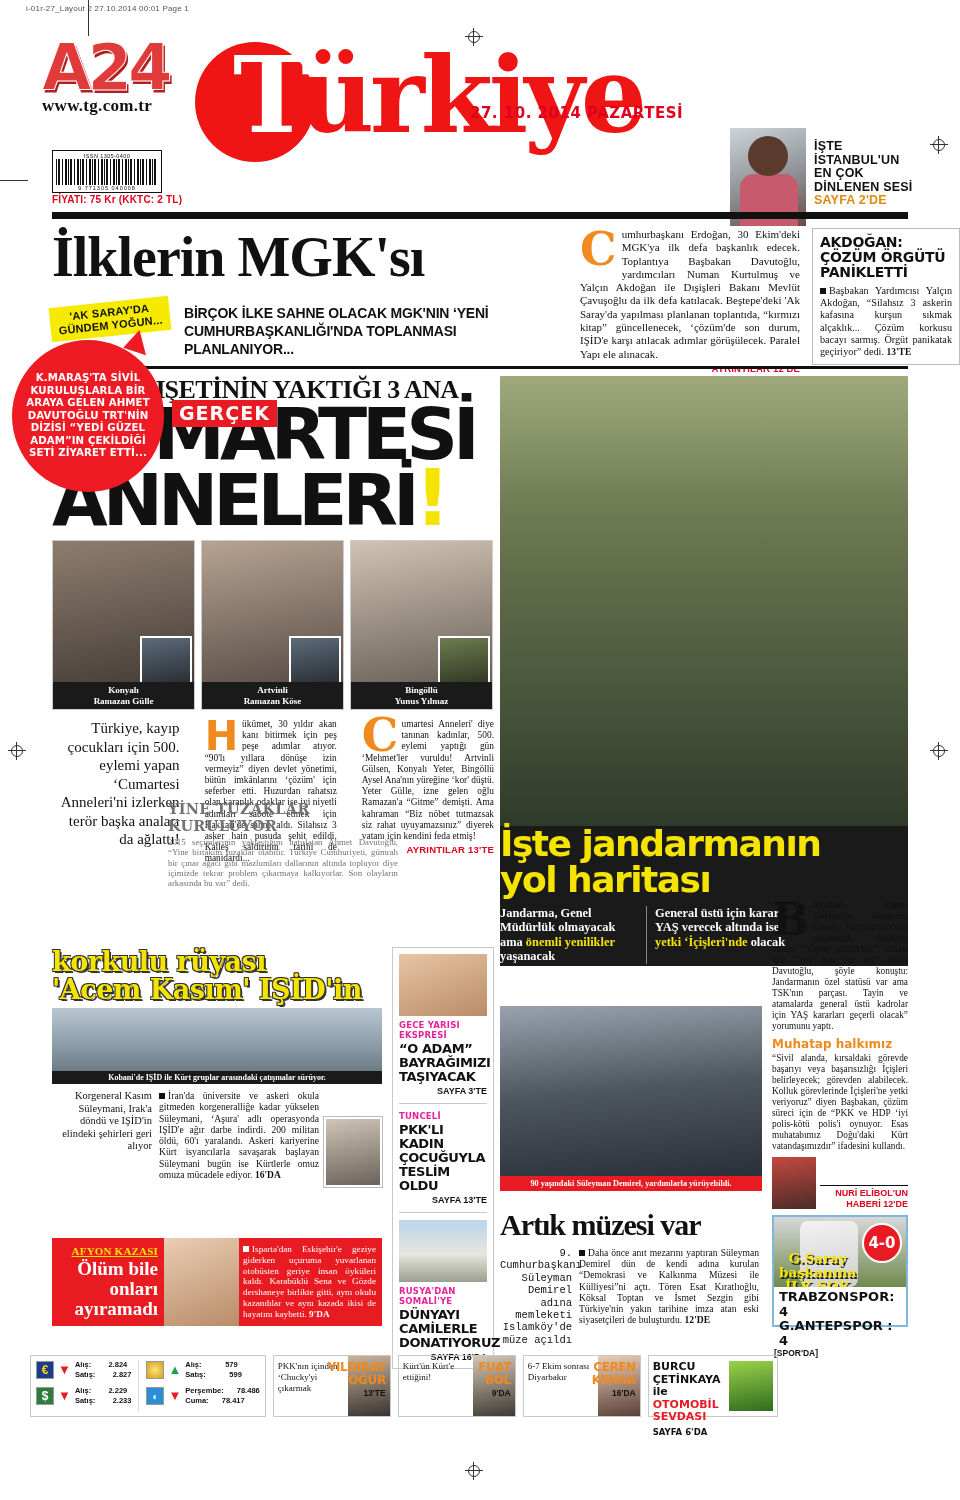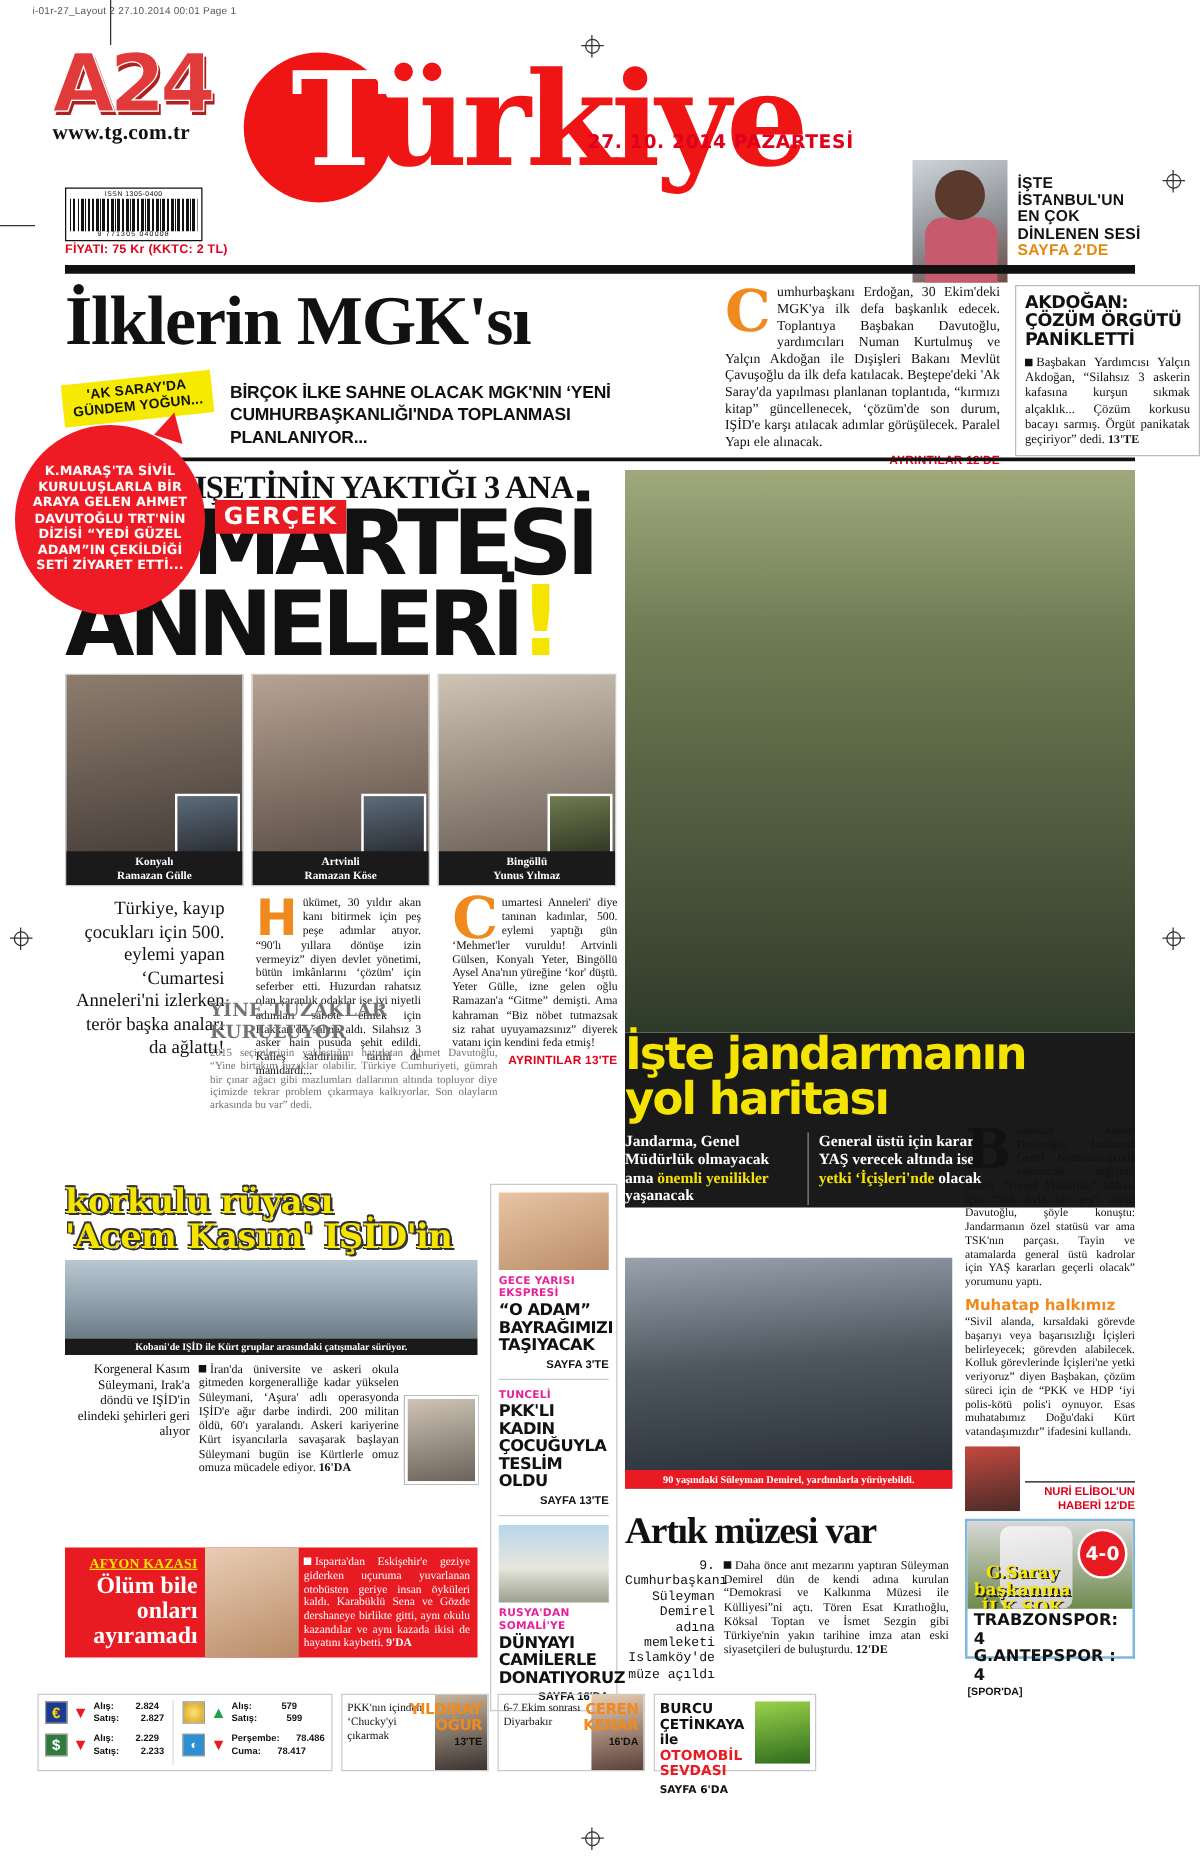--- a/index.html
+++ b/index.html
@@ -491,20 +491,31 @@
       <div class="cface">
           <div style="position:absolute;inset:0;background:linear-gradient(170deg,#c9b49c,#3a3330);"></div>
         </div>
       <div style="position:absolute;right:4px;top:5px;width:66px;">
         <div class="cname">YILDIRAY</div>
         <div class="cname">OĞUR</div>
         <div class="cpage">13'TE</div>
       </div>
     </div>
 
+    <div class="colbox">
+      <div class="ctext">Kürt'ün Kürt'e ettiğini!</div>
+      <div class="cface">
+          <div style="position:absolute;inset:0;background:linear-gradient(170deg,#d4c6b4,#403a35);"></div>
+        </div>
+      <div style="position:absolute;right:4px;top:5px;width:52px;">
+        <div class="cname">FUAT</div>
+        <div class="cname">BOL</div>
+        <div class="cpage">9'DA</div>
+      </div>
+    </div>
 
     <div class="colbox">
       <div class="ctext">6-7 Ekim sonrası Diyarbakır</div>
       <div class="cface">
           <div style="position:absolute;inset:0;background:linear-gradient(170deg,#e8cdb6,#5a4038);"></div>
         </div>
       <div style="position:absolute;right:4px;top:5px;width:54px;">
         <div class="cname">CEREN</div>
         <div class="cname">KENAR</div>
         <div class="cpage">16'DA</div>

